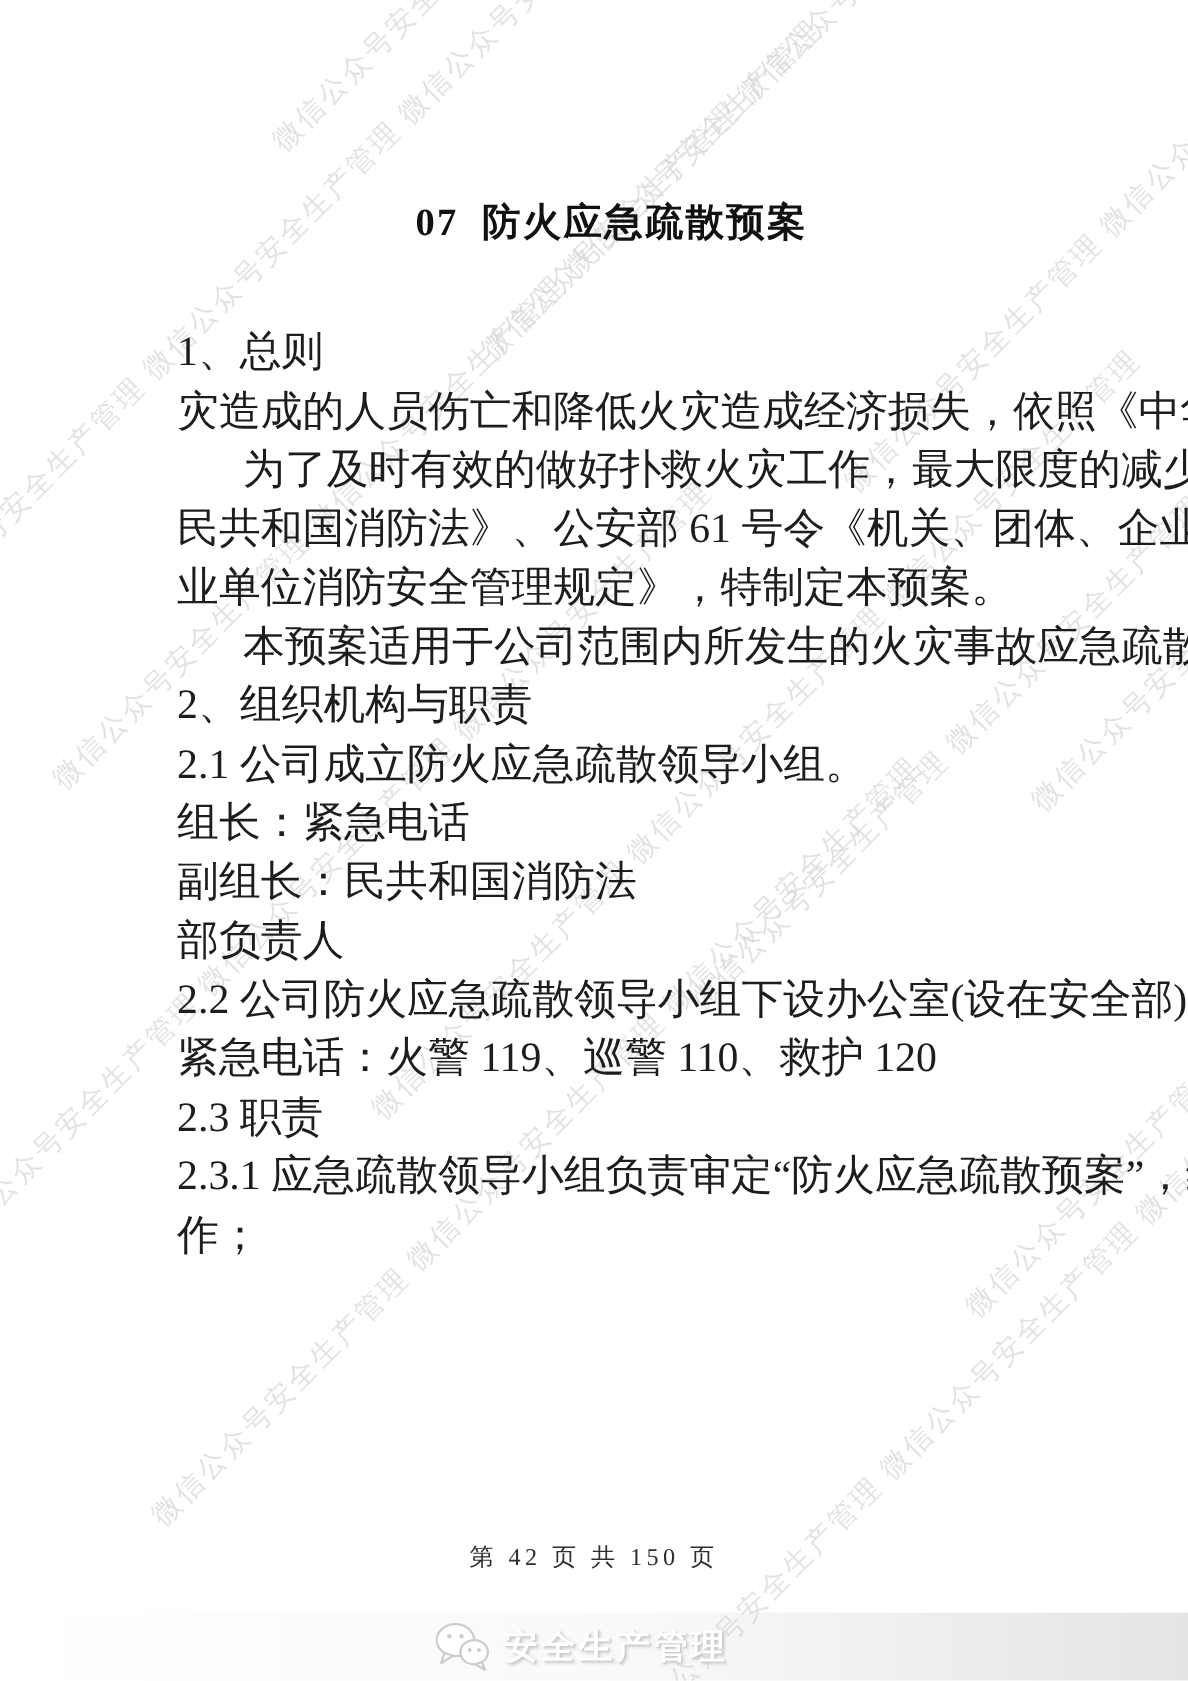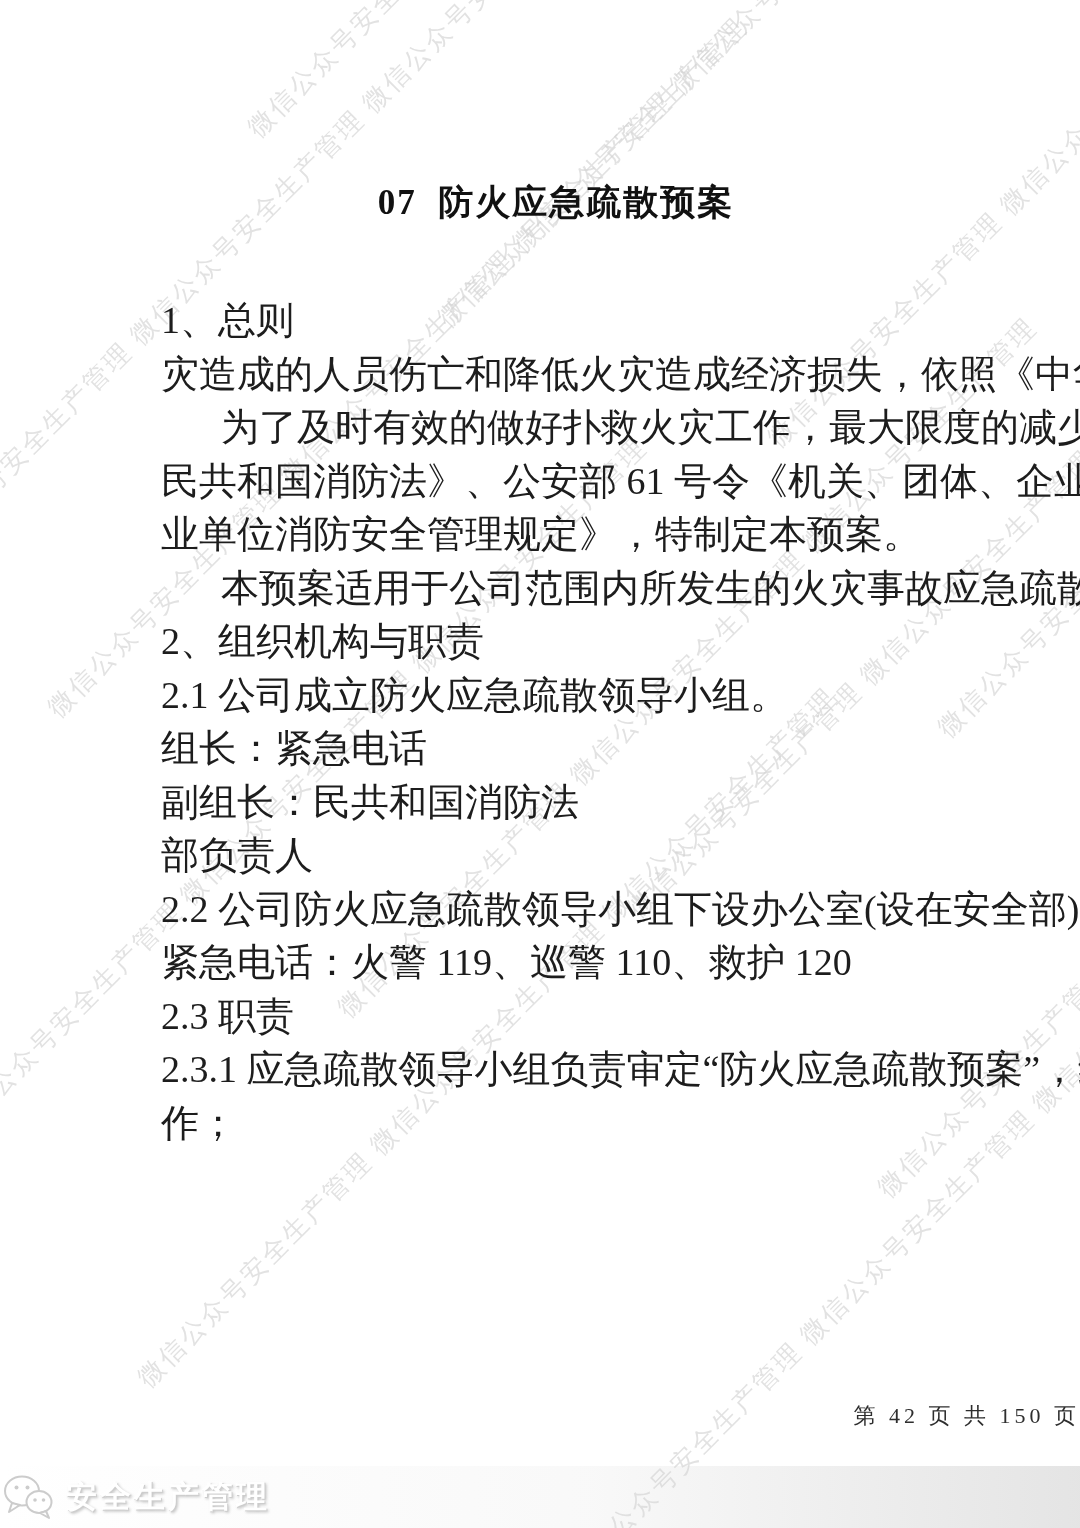--- a/index.html
+++ b/index.html
@@ -41,36 +41,36 @@
   }
   .line {
     font-size:38px;
     line-height:53.5px;
     white-space:pre;
     color:#1d1d1d;
   }
   .line.indent { padding-left:60px; }
   .page-info {
     position:absolute; top:1401px; left:0; width:100%;
-    text-align:right;
+    text-align:center;
     font-size:22px;
     letter-spacing:4px;
     color:#2e2e2e;
     white-space:pre;
   }
   
   .brand-bar {
     position:absolute; left:0; bottom:0;
     width:100%; height:62px;
     z-index:1;
     background:linear-gradient(to right,
       rgba(255,255,255,0) 0%,
       rgba(220,220,220,0.18) 55%,
       rgba(196,196,196,0.45) 100%);
-    display:flex; align-items:center; justify-content:flex-start;
+    display:flex; align-items:center; justify-content:center;
     padding-right:26px;
     box-sizing:border-box;
   }
   .brand { display:flex; align-items:center; gap:10px; }
   .brand-label {
     font-family:"Liberation Sans","DejaVu Sans",sans-serif;
     font-size:31px; font-weight:bold;
     letter-spacing:3px;
     color:#ffffff;
     text-shadow:1px 1px 0 #cdcdcd, 2px 2px 3px #c2c2c2;

